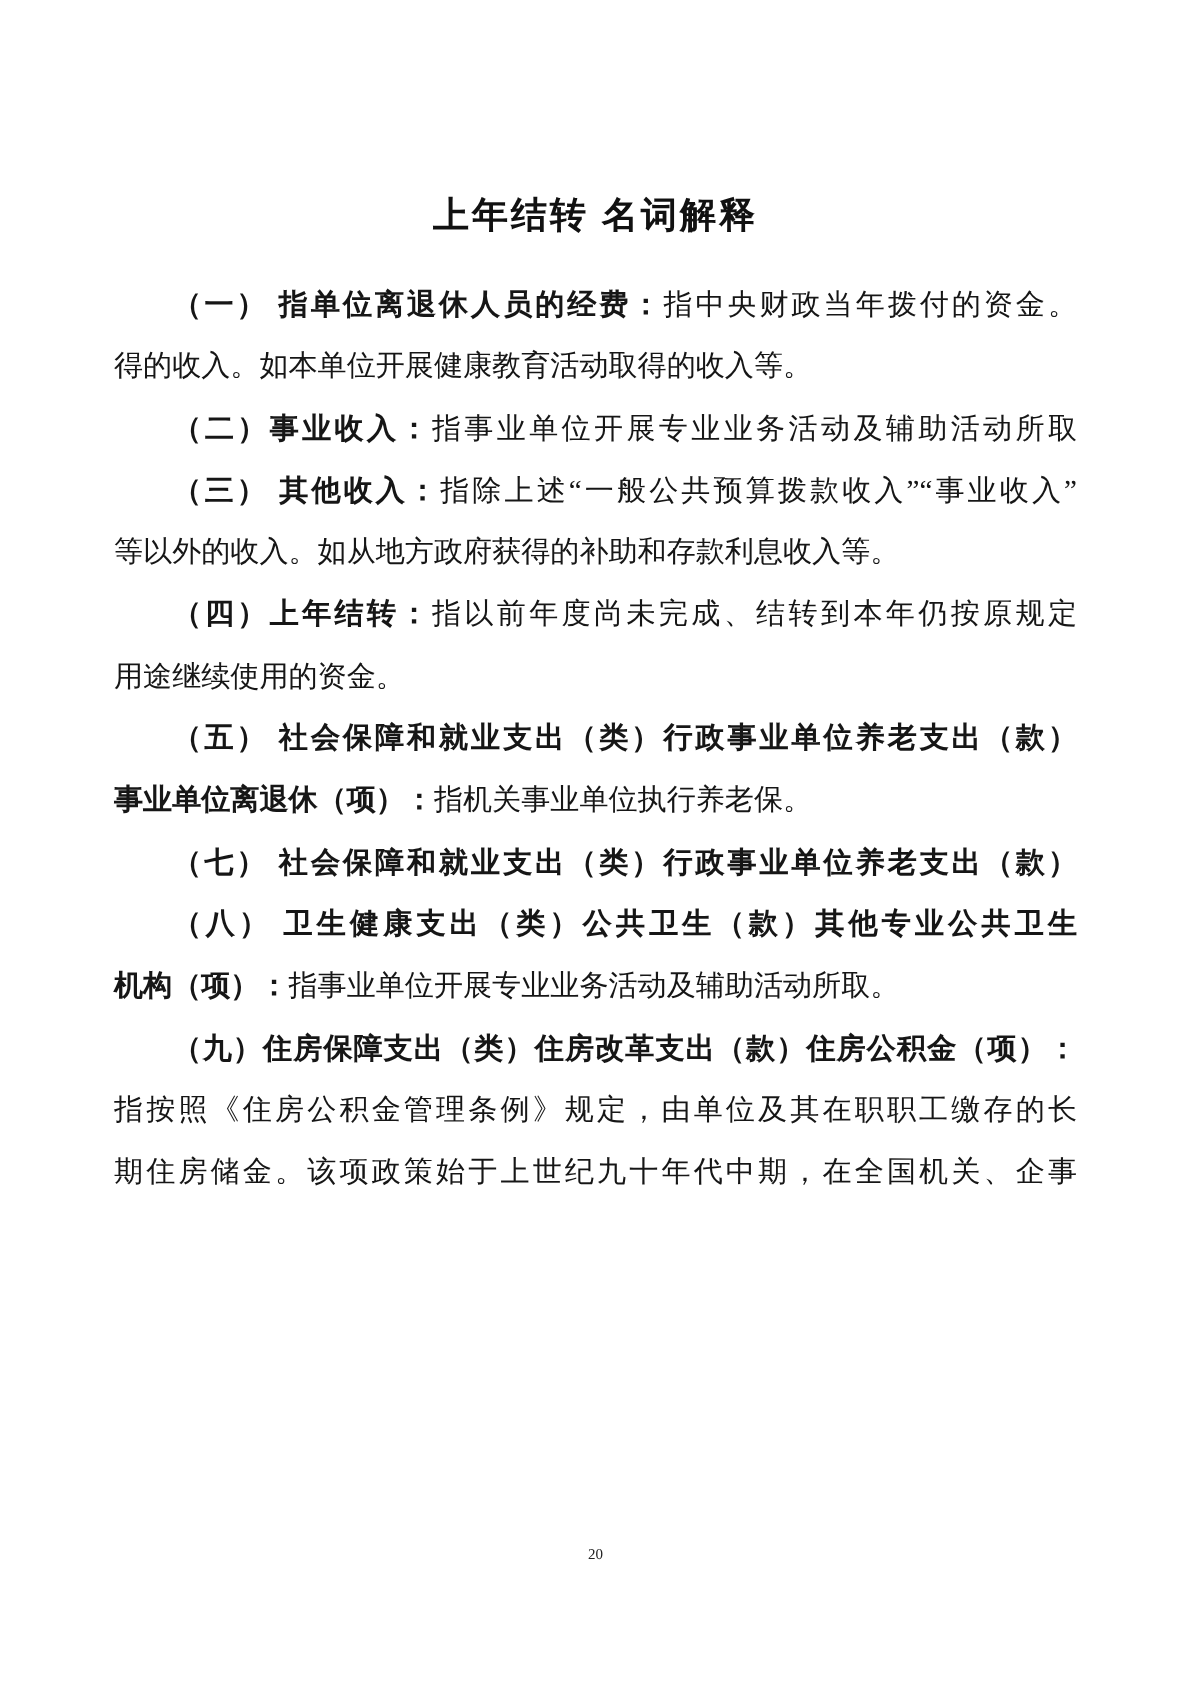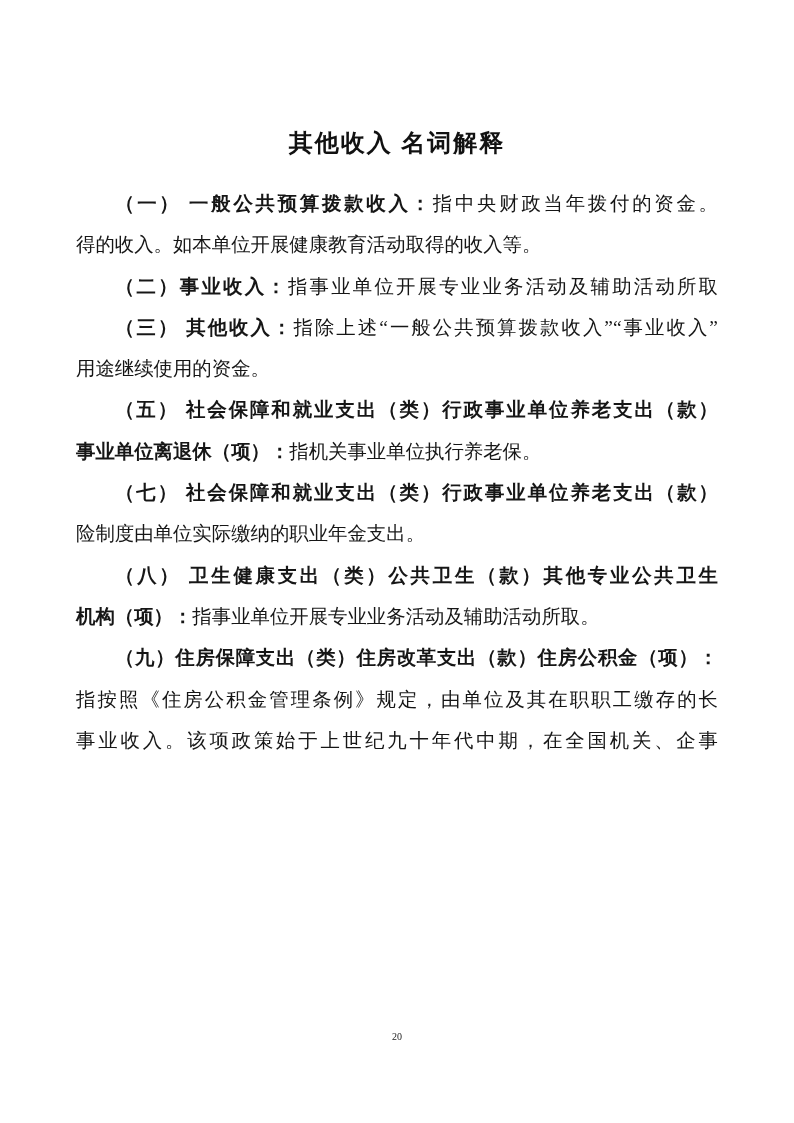--- a/index.html
+++ b/index.html
@@ -65,49 +65,50 @@
     text-align: center;
     font-family: "Liberation Serif", "DejaVu Serif", serif;
     font-size: 10px;
     color: #222222;
   }
 </style>
 </head>
 <body>
 
 <div class="page">
-  <div class="doc-title">其他收入 名词解释</div>
+  <div class="doc-title">上年结转 名词解释</div>
 
   <div class="doc-body">
       <div class="paragraph">
-        <div class="line indent fill"><span class="seg bold">（一） 一般公共预算拨款收入：</span><span class="seg">指中央财政当年拨付的资金。</span></div>
+        <div class="line indent fill"><span class="seg bold">（一） 指单位离退休人员的经费：</span><span class="seg">指中央财政当年拨付的资金。</span></div>
       </div>
       <div class="paragraph">
         <div class="line"><span class="seg">得的收入。如本单位开展健康教育活动取得的收入等。</span></div>
         <div class="line indent fill"><span class="seg bold">（二）事业收入：</span><span class="seg">指事业单位开展专业业务活动及辅助活动所取</span></div>
       </div>
       <div class="paragraph">
         <div class="line indent fill"><span class="seg bold">（三） 其他收入：</span><span class="seg">指除上述“一般公共预算拨款收入”“事业收入”</span></div>
+        <div class="line"><span class="seg">等以外的收入。如从地方政府获得的补助和存款利息收入等。</span></div>
       </div>
       <div class="paragraph">
+        <div class="line indent fill"><span class="seg bold">（四）上年结转：</span><span class="seg">指以前年度尚未完成、结转到本年仍按原规定</span></div>
         <div class="line"><span class="seg">用途继续使用的资金。</span></div>
       </div>
       <div class="paragraph">
         <div class="line indent fill"><span class="seg bold">（五） 社会保障和就业支出（类）行政事业单位养老支出（款）</span></div>
         <div class="line"><span class="seg bold">事业单位离退休（项）：</span><span class="seg">指机关事业单位执行养老保。</span></div>
       </div>
       <div class="paragraph">
         <div class="line indent fill"><span class="seg bold">（七） 社会保障和就业支出（类）行政事业单位养老支出（款）</span></div>
-        <div class="line"><span class="seg">险制度由单位实际缴纳的职业年金支出。</span></div>
       </div>
       <div class="paragraph">
         <div class="line indent fill"><span class="seg bold">（八） 卫生健康支出（类）公共卫生（款）其他专业公共卫生</span></div>
         <div class="line"><span class="seg bold">机构（项）：</span><span class="seg">指事业单位开展专业业务活动及辅助活动所取。</span></div>
       </div>
       <div class="paragraph">
         <div class="line indent fill"><span class="seg bold">（九）住房保障支出（类）住房改革支出（款）住房公积金（项）：</span></div>
         <div class="line fill"><span class="seg">指按照《住房公积金管理条例》规定，由单位及其在职职工缴存的长</span></div>
-        <div class="line fill"><span class="seg">事业收入。该项政策始于上世纪九十年代中期，在全国机关、企事</span></div>
+        <div class="line fill"><span class="seg">期住房储金。该项政策始于上世纪九十年代中期，在全国机关、企事</span></div>
       </div>
     </div>
 
   <div class="page-number">20</div>
 </div>
 
 </body></html>

